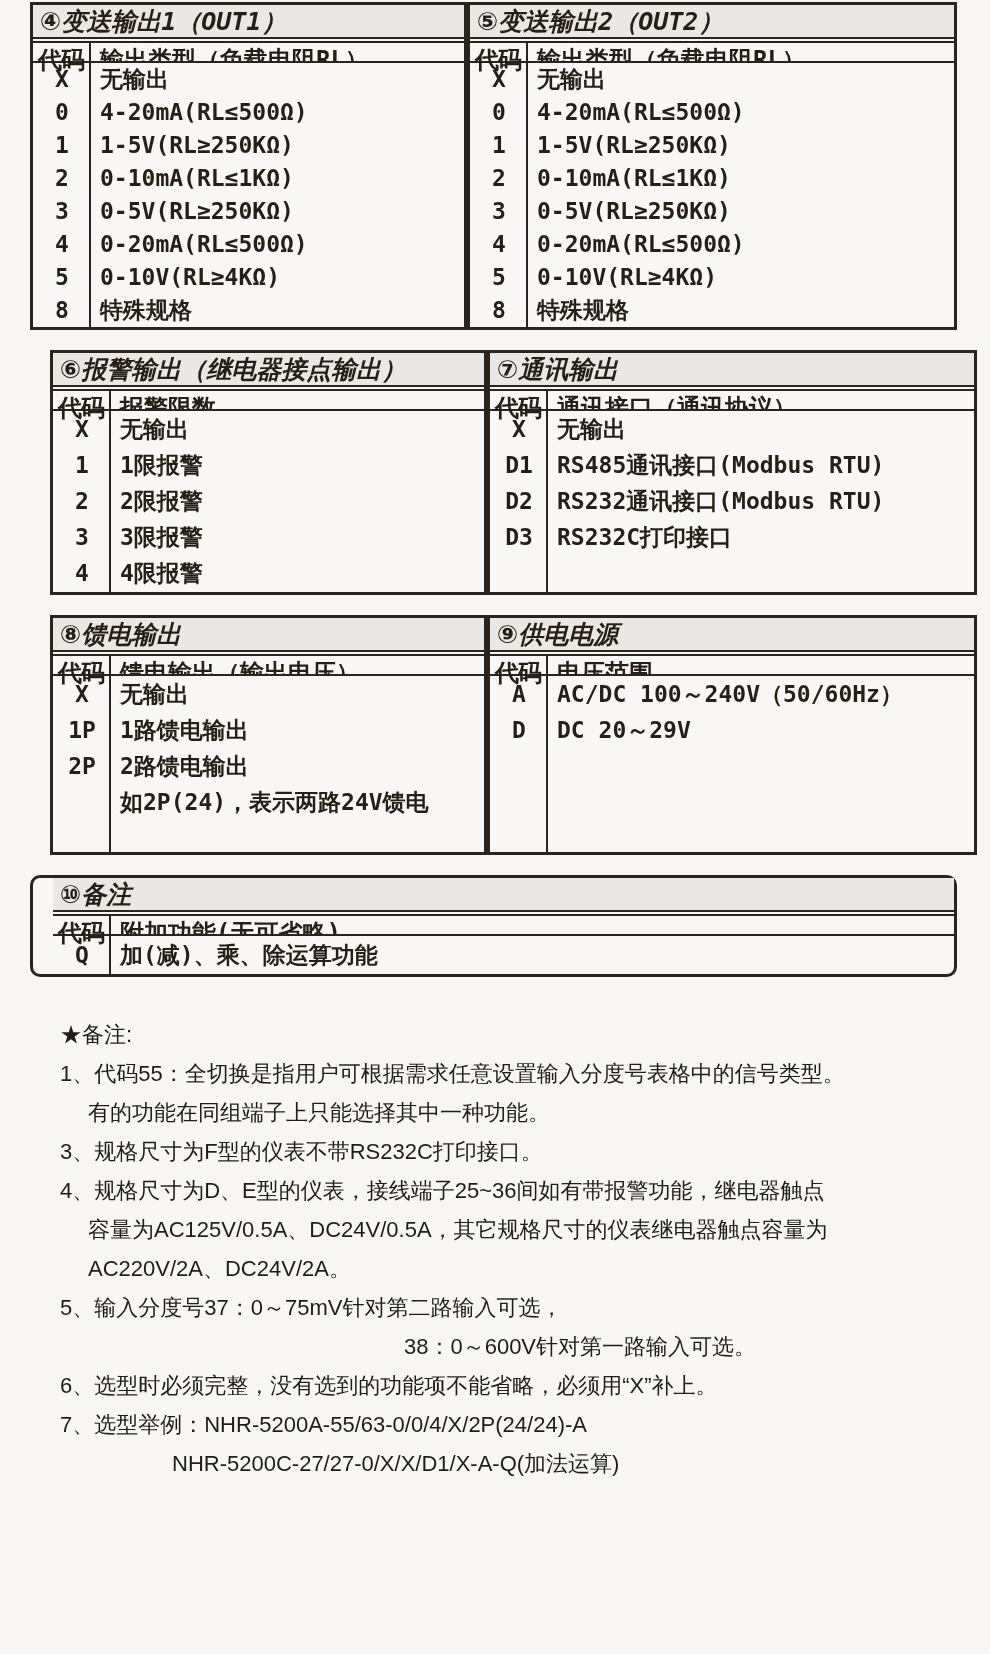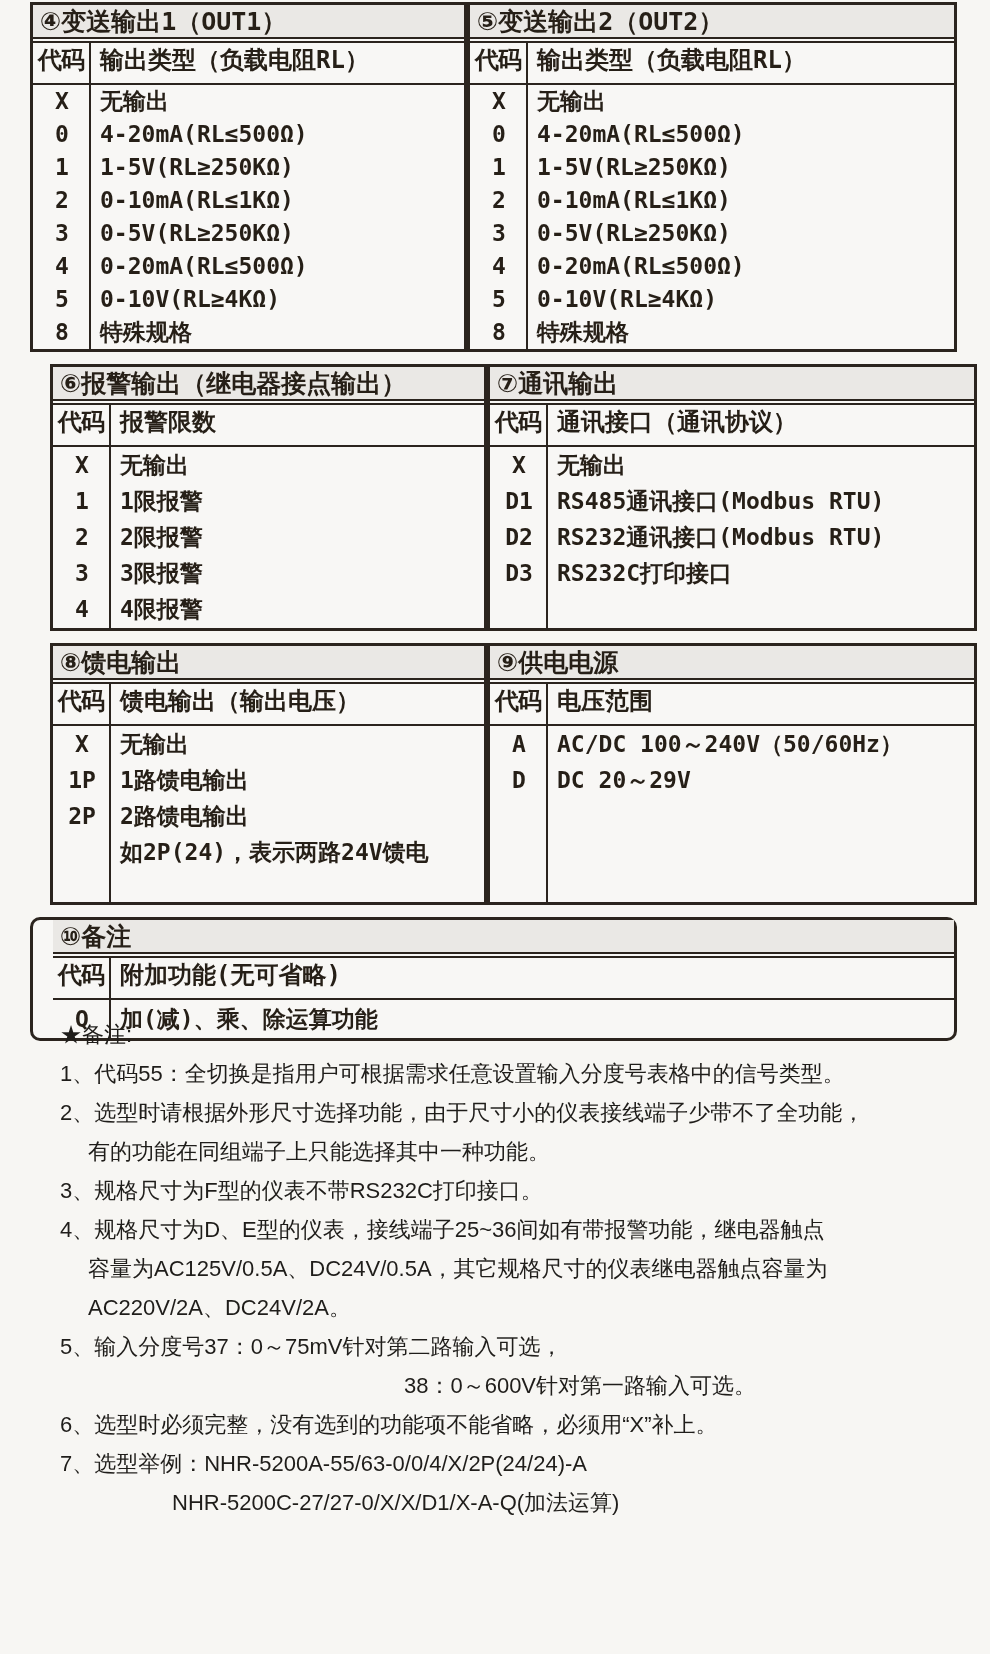--- a/index.html
+++ b/index.html
@@ -15,42 +15,42 @@
   .page{
     position:relative;
     width:990px;height:1654px;
     background:var(--page-bg);
     overflow:hidden;
     font-family:"DejaVu Sans Mono","DejaVu Sans",monospace;
     color:var(--text);
   }
   .grid{position:absolute;left:30px;top:2px;width:927px;}
   .pair{display:flex;align-items:stretch;}
-  .pair + .pair, .pair + .sect, .sect.full{margin-top:12px;padding-left:20px;}
+  .pair + .pair, .pair + .sect, .sect.full{margin-top:20px;padding-left:20px;}
   .sect{
     border:3px solid var(--border);
     background:var(--cell-bg);
   }
   .sect.left{width:437px;flex:0 0 437px;display:flex;flex-direction:column;}
   .sect.right{width:490px;flex:0 0 490px;display:flex;flex-direction:column;}
   .sect.full{width:927px;border-radius:10px;}
   .sect-title{
     background:var(--header-bg);
     border-bottom:2px solid var(--border);
     height:34px;line-height:33px;
     padding-left:7px;
     font-size:25px;font-weight:bold;
-    white-space:nowrap;overflow:hidden;
+    white-space:nowrap;overflow:hidden;font-style:italic;
   }
   .thead{
     display:flex;
     margin-top:2px;
     border-top:2px solid var(--border);
     border-bottom:2px solid var(--border);
-    height:44px;line-height:34px;
+    height:22px;line-height:34px;
     font-size:24px;font-weight:bold;
   }
   .thead .code-cell{
     width:58px;flex:0 0 58px;
     border-right:2px solid var(--border);
     text-align:center;
     white-space:nowrap;
     letter-spacing:-1px;
   }
   .thead .desc-cell{flex:1;padding-left:9px;white-space:nowrap;overflow:hidden;}
@@ -288,21 +288,20 @@
             <span class="desc-cell">加(减)、乘、除运算功能</span>
           </div>
         </div>
     </section>
 
   </div>
 
   <div class="notes">
       <div class="note-line indent-0">★备注:</div>
       <div class="note-line indent-0">1、代码55：全切换是指用户可根据需求任意设置输入分度号表格中的信号类型。</div>
-      <div class="note-line indent-0">2、选型时请根据外形尺寸选择功能，由于尺寸小的仪表接线端子少带不了全功能，</div>
       <div class="note-line indent-1">有的功能在同组端子上只能选择其中一种功能。</div>
       <div class="note-line indent-0">3、规格尺寸为F型的仪表不带RS232C打印接口。</div>
       <div class="note-line indent-0">4、规格尺寸为D、E型的仪表，接线端子25~36间如有带报警功能，继电器触点</div>
       <div class="note-line indent-1">容量为AC125V/0.5A、DC24V/0.5A，其它规格尺寸的仪表继电器触点容量为</div>
       <div class="note-line indent-1">AC220V/2A、DC24V/2A。</div>
       <div class="note-line indent-0">5、输入分度号37：0～75mV针对第二路输入可选，</div>
       <div class="note-line indent-2">38：0～600V针对第一路输入可选。</div>
       <div class="note-line indent-0">6、选型时必须完整，没有选到的功能项不能省略，必须用“X”补上。</div>
       <div class="note-line indent-0">7、选型举例：NHR-5200A-55/63-0/0/4/X/2P(24/24)-A</div>
       <div class="note-line indent-3">NHR-5200C-27/27-0/X/X/D1/X-A-Q(加法运算)</div>

